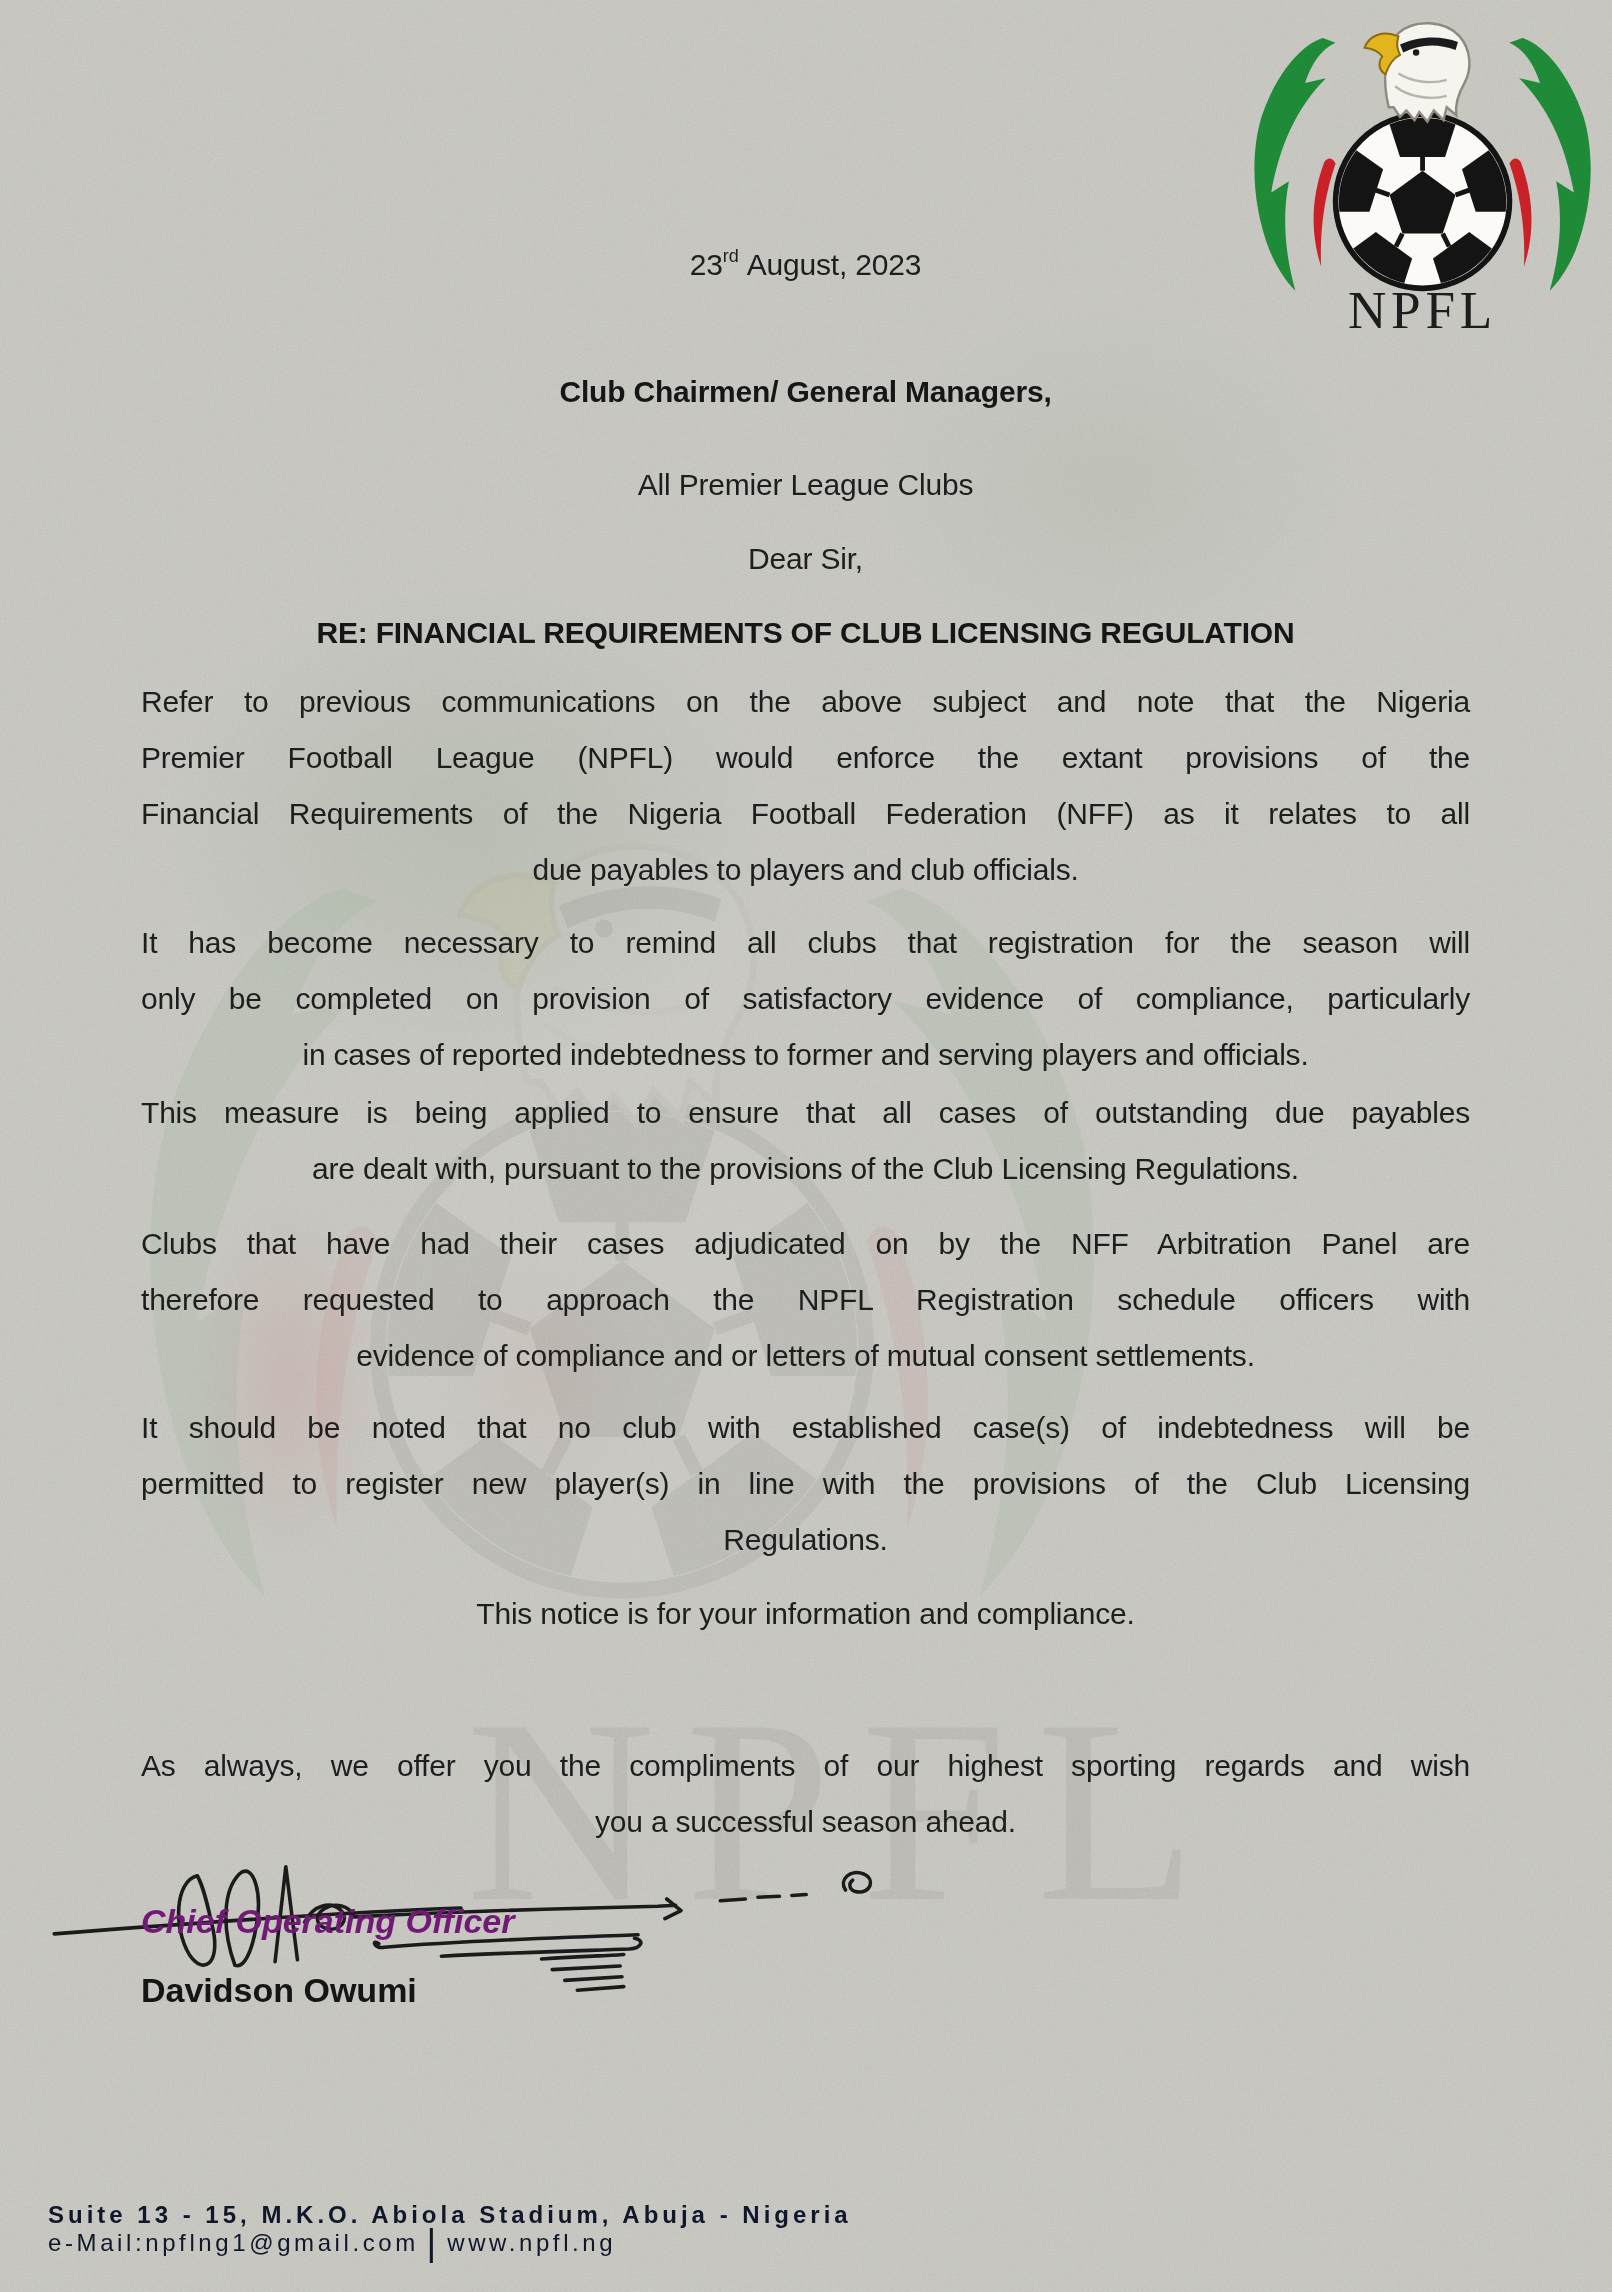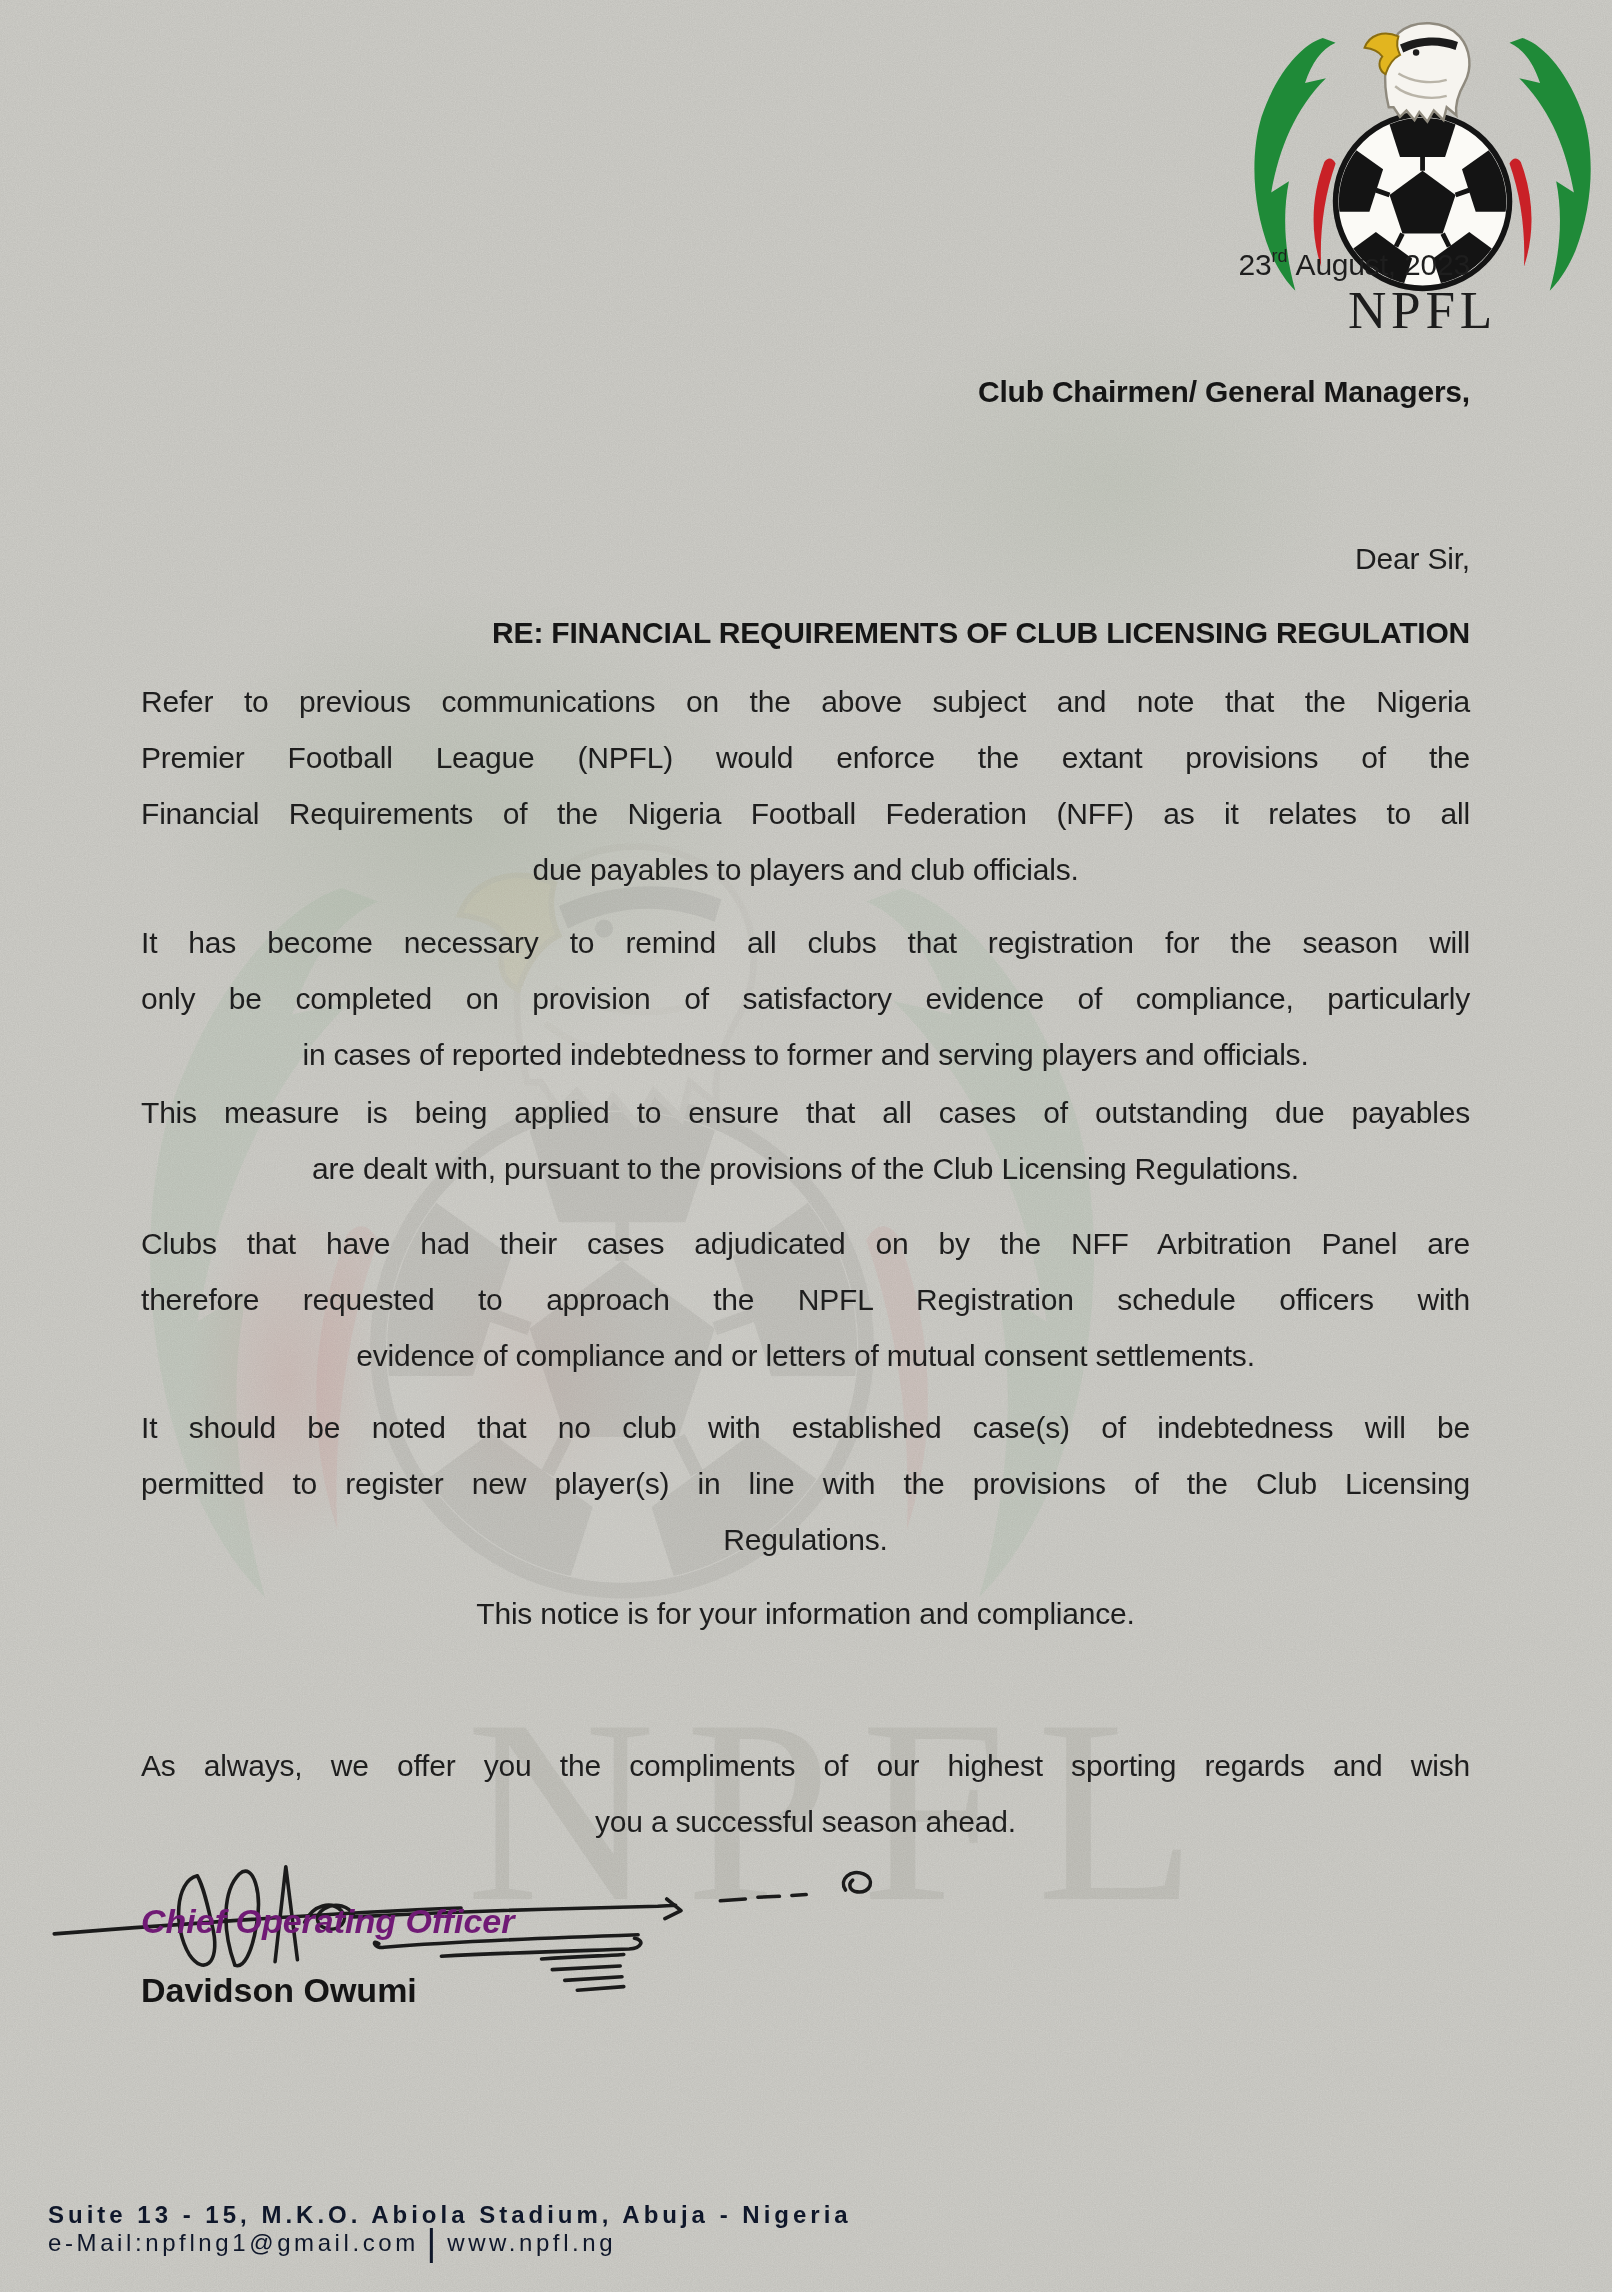--- a/index.html
+++ b/index.html
@@ -19,21 +19,21 @@
   .tint-g2{left:770px;top:233px;width:681px;height:502px;
     background:radial-gradient(ellipse closest-side,rgba(128,156,120,.12),rgba(128,156,120,0) 70%);}
   .tint-r1{left:152px;top:1128px;width:269px;height:502px;
     background:radial-gradient(ellipse closest-side,rgba(196,104,104,.15),rgba(196,104,104,0) 72%);}
   .tint-r2{left:376px;top:1191px;width:322px;height:376px;
     background:radial-gradient(ellipse closest-side,rgba(188,118,110,.10),rgba(188,118,110,0) 72%);}
 
   .block{position:absolute;left:141px;width:1329px;font-size:30px;line-height:56px;letter-spacing:-0.2px;}
   .line{height:56px;text-align:justify;text-align-last:justify;}
   .line.last{text-align:center;text-align-last:auto;}
-  .single{text-align:right;}
+  .single{text-align:center;}
   .bold{font-weight:bold;color:#161616;}
   sup.ord{font-size:18px;vertical-align:12.5px;letter-spacing:0;}
   .date-rest{margin-left:8px;}
 
   .logo-svg{position:absolute;left:1245px;top:9px;width:339px;height:322px;overflow:visible;}
   .ghost-logo{position:absolute;left:125px;top:806px;width:949px;height:905px;opacity:.05;overflow:visible;pointer-events:none;}
   .wm-text{position:absolute;left:466px;top:1677px;
     font-family:"Liberation Serif",serif;font-size:262px;line-height:269px;letter-spacing:30px;
     color:rgba(52,52,46,.075);pointer-events:none;}
 
@@ -113,20 +113,21 @@
     <use href="#logo-art" xlink:href="#logo-art"></use>
   </svg>
 
   <div class="wm-text">NPFL</div>
 
   <div class="block single" style="top:228px">
     <span>23</span><sup class="ord">rd</sup><span class="date-rest">August, 2023</span>
   </div>
 
   <div class="block single bold" style="top:364px">Club Chairmen/ General Managers,</div>
+  <div class="block single" style="top:457px">All Premier League Clubs</div>
   <div class="block single" style="top:531px">Dear Sir,</div>
   <div class="block single bold" style="top:605px">RE: FINANCIAL REQUIREMENTS OF CLUB LICENSING REGULATION</div>
 
   <div class="block" style="top:674px">
     <div class="line">Refer to previous communications on the above subject and note that the Nigeria</div>
     <div class="line">Premier Football League (NPFL) would enforce the extant provisions of the</div>
     <div class="line">Financial Requirements of the Nigeria Football Federation (NFF) as it relates to all</div>
     <div class="line last">due payables to players and club officials.</div>
   </div>
 

